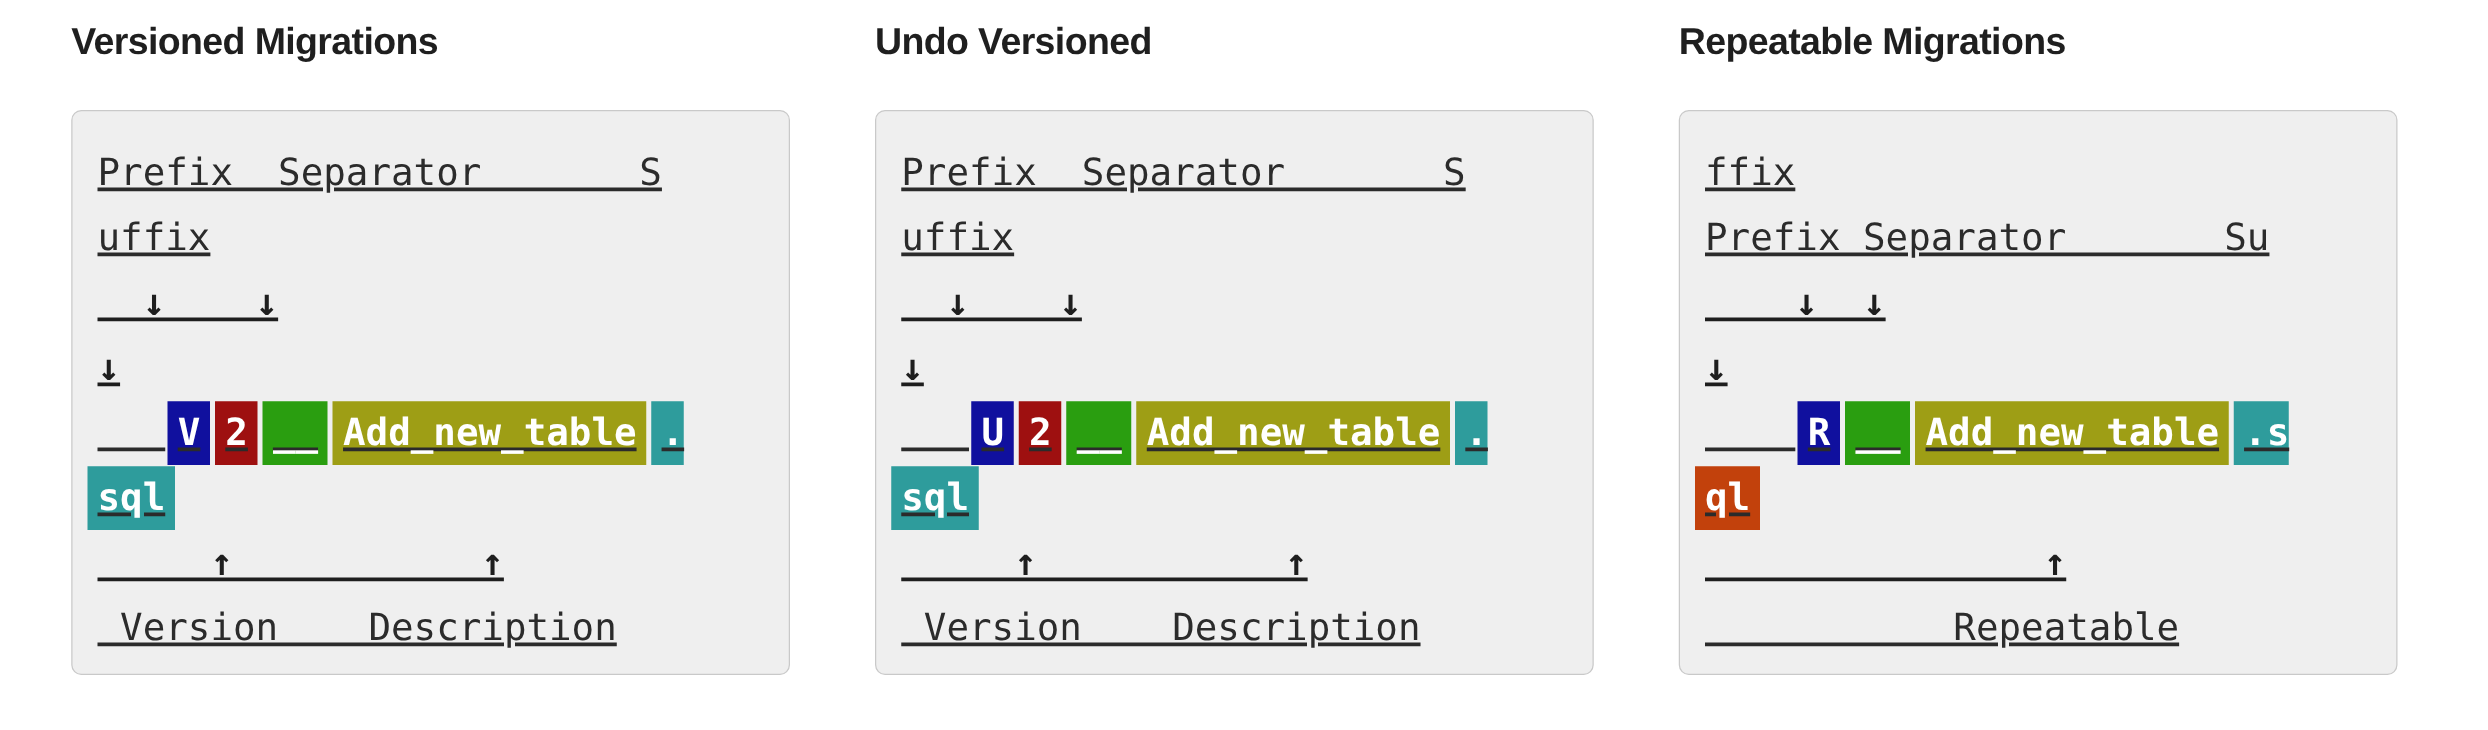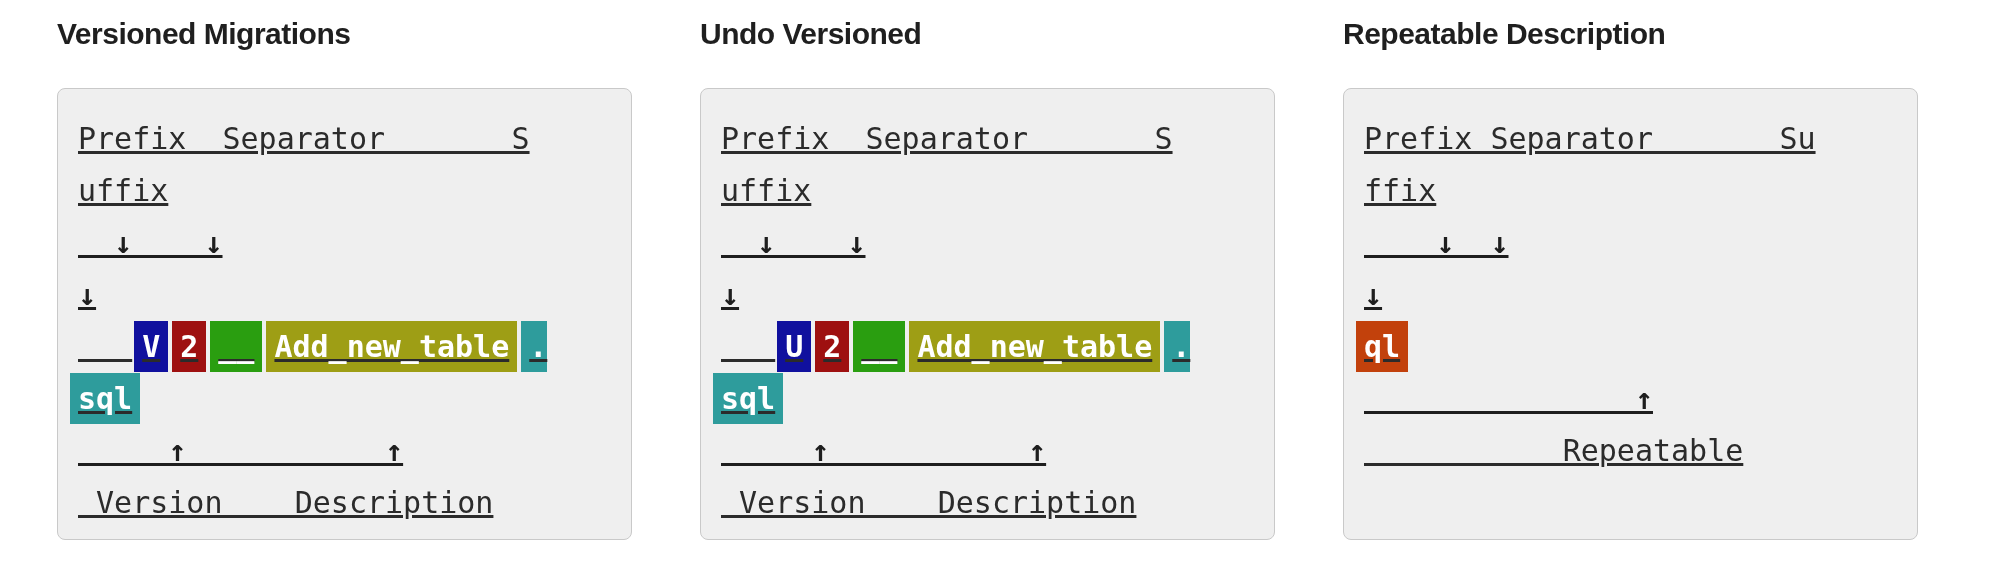--- a/index.html
+++ b/index.html
@@ -78,25 +78,26 @@
       <div class="mono-line arrow-line">  ↓    ↓</div>
       <div class="mono-line arrow-line">↓</div>
       <div class="mono-line"><span>   </span><span class="seg" style="background-color: rgb(16, 16, 158);">U</span><span class="seg" style="background-color: rgb(158, 16, 16);">2</span><span class="seg" style="background-color: rgb(42, 158, 16);">__</span><span class="seg" style="background-color: rgb(158, 158, 21);">Add_new_table</span><span class="seg seg-open" style="background-color: rgb(46, 156, 156);">.</span></div>
       <div class="mono-line"><span class="seg seg-cont" style="background-color: rgb(46, 156, 156);">sql</span></div>
       <div class="mono-line arrow-line">     ↑           ↑</div>
       <div class="mono-line"> Version    Description</div>
     </div>
   </div>
 
   <div class="column">
-    <h2 class="panel-title">Repeatable Description</h2>
+    <h2 class="panel-title">Repeatable Migrations</h2>
     <div class="panel">
+      <div class="mono-line">ffix</div>
       <div class="mono-line">Prefix Separator       Su</div>
-      <div class="mono-line">ffix</div>
       <div class="mono-line arrow-line">    ↓  ↓</div>
       <div class="mono-line arrow-line">↓</div>
+      <div class="mono-line"><span>    </span><span class="seg" style="background-color: rgb(16, 16, 158);">R</span><span class="seg" style="background-color: rgb(42, 158, 16);">__</span><span class="seg" style="background-color: rgb(158, 158, 21);">Add_new_table</span><span class="seg seg-open" style="background-color: rgb(46, 156, 156);">.s</span></div>
       <div class="mono-line"><span class="seg seg-cont" style="background-color: #c2410c;">ql</span></div>
       <div class="mono-line arrow-line">               ↑</div>
       <div class="mono-line">           Repeatable</div>
     </div>
   </div>
 
 </div>
 
 </body></html>

